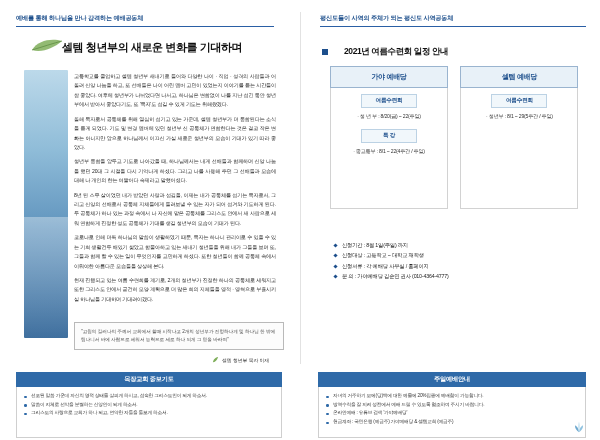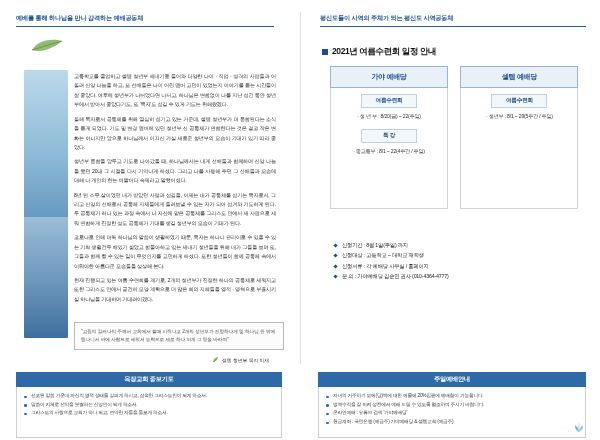--- a/index.html
+++ b/index.html
@@ -72,21 +72,21 @@
     font-size:4.8px;color:#333;
     display:flex;align-items:center;gap:3px;
   }
   .sign .mini-leaf{width:7px;height:7px;display:inline-block;}
 
   
   .sec-title{
     position:absolute;
     font-size:8.5px;font-weight:bold;color:#111;
     letter-spacing:-0.4px;
-    display:flex;align-items:center;gap:4px;
+    display:flex;align-items:center;gap:16px;
   }
   .sec-title .sq{
     width:6px;height:6px;background:#1d4f8c;display:inline-block;
   }
   #schedule-title{left:322px;top:46px;}
   #scholar-title{left:322px;top:222px;}
 
   .two-cards{position:absolute;left:330px;top:66px;width:252px;}
   .card{
     display:inline-block;vertical-align:top;
@@ -180,20 +180,21 @@
 
   <div class="vline"></div>
 
   <div class="left-panel">
 
     <svg class="leaf" viewBox="0 0 34 16">
       <path d="M2 12 C8 2, 22 0, 32 3 C24 10, 12 15, 2 12 Z" fill="#7fae5a" opacity="0.85"></path>
       <path d="M2 12 C12 9, 24 5, 32 3" stroke="#4f7d34" stroke-width="0.6" fill="none"></path>
     </svg>
 
+    <div class="left-title">셀템 청년부의 새로운 변화를 기대하며</div>
 
     <div class="photo-strip"></div>
 
     <div class="body-text">
       <p>고등학교를 졸업하고 셀템 청년부 새내기로 들어와 다양한 나이 · 직업 · 성격의 사람들과 어울려 신앙 나눔을 하고, 또 선배들은 나이 어린 멤버 고민이 있었는지 이야기를 듣는 시간들이 참 좋았다. 여후에 청년부가 나뉘었다면 나서고, 하나님은 변함없이 나를 지난 섬긴 동안 청년부에서 받아서 좋았다기도, 또 '목자'도 섬길 수 있게 기도는 위해왔겠다.</p>
       <p>올해 목자로서 공동체를 위해 열심히 섬기고 있는 가운데, 셀템 청년부가 더 통합된다는 소식을 듣게 되었다. 기도 및 변경 멤버에 있던 청년부 신 공동체가 연합한다는 것은 결코 작은 변화는 아니지만 앞으로 하나님께서 이끄신 가실 새로운 청년부의 모습이 기대가 있기 따라 좋았다.</p>
       <p>청년부 통합을 앞두고 기도로 나아갔을 때, 하나님께서는 내게 선배들과 함께하며 신앙 나눔을 했던 20대 그 시절을 다시 기억나게 하셨다. 그리고 나를 사용해 주던 그 선배들과 모습에 대해 나 개인의 한는 여짤어다 숙제라고 말했어셨다.</p>
       <p>8년 된 스무 살이었던 내가 받았던 사랑과 섬김을, 이제는 내가 공동체를 섬기는 목자로서, 그리고 신앙의 선배로서 공동체 지체들에게 돌려보낼 수 있는 자가 되어 섬겨와 기도하게 된다. 두 공동체가 하나 있는 과정 속에서 나 자신에 맡은 공동체를 그리스도 안에서 새 사람으로 세워 연합하게 진정한 성도 공동체가 기대를 생길 청년부의 모습이 기대가 된다.</p>
       <p>코로나로 인해 더욱 하나님의 말씀이 생활하였기 때문, 목자는 하나니 관리이로 수 있을 수 있는 기회 생활건두 배있기 찾았고 합물아하고 있는 새내기 청년들을 위해 내가 그들을 보며 또, 그들과 함께 할 수 있는 일이 무엇인지를 고민하게 하셨다. 또한 청년들이 함께 공동체 속에서 이뤄야한 아름다운 모습들을 상상해 본다.</p>
       <p>현재 진행되고 있는 여름 수련회를 계기로, 2개의 청년부가 진정한 하나의 공동체로 세워지고 또한 그리스도 안에서 굳건히 모양 계획으로 더 많은 회의 지체들을 영적 · 영혁으로 부흥시키실 하나님을 기대하며 기대려이겠다.</p>

